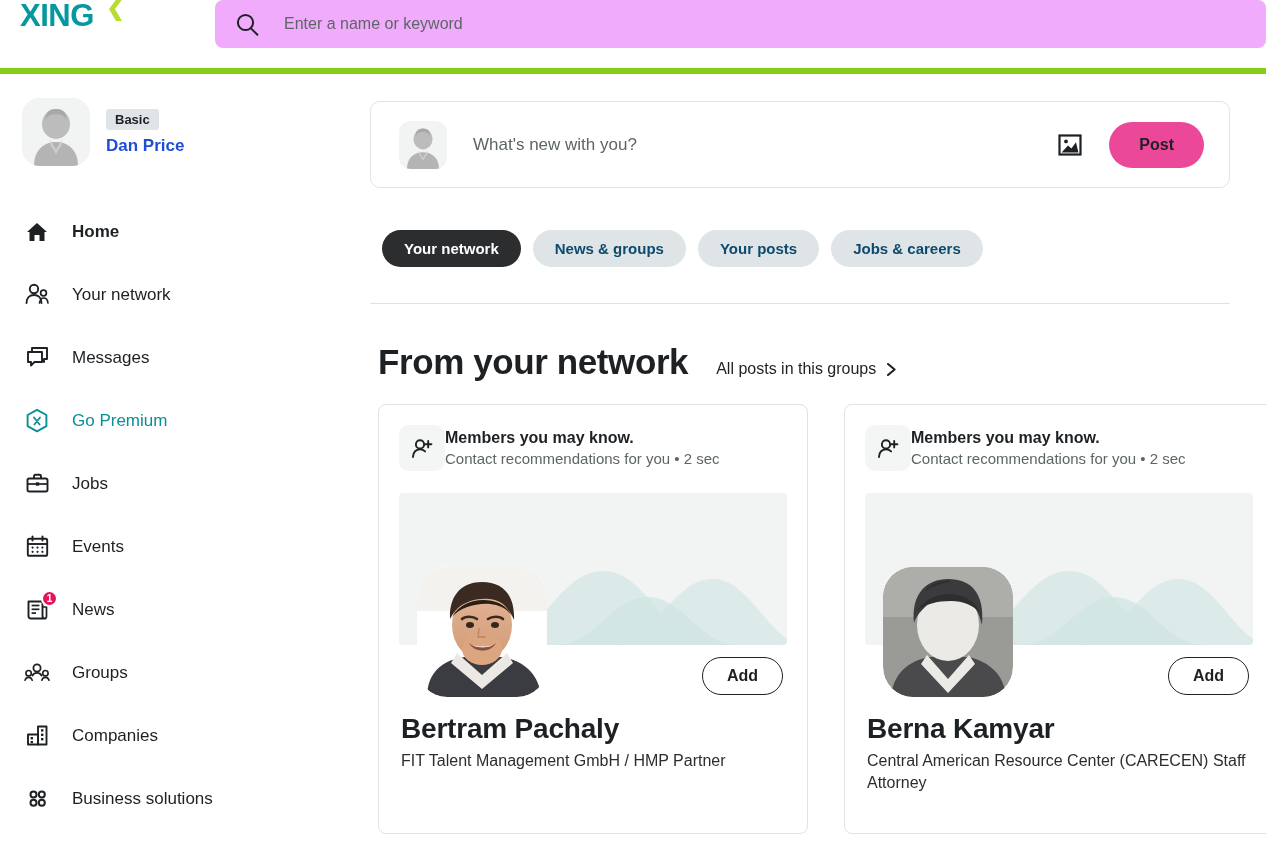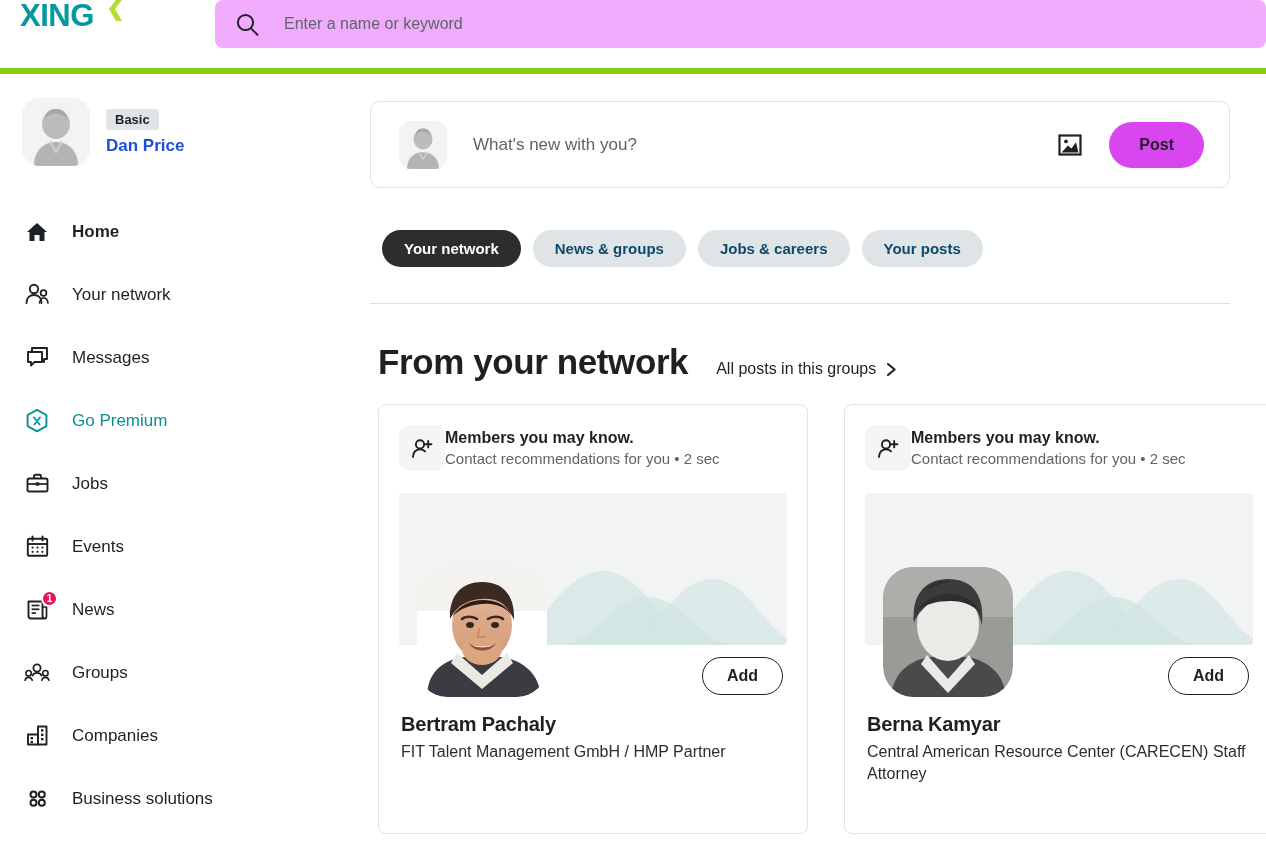--- a/index.html
+++ b/index.html
@@ -172,21 +172,21 @@
     color: #5e6567;
     cursor: text;
   }
   .img-icon-btn {
     width: 34px; height: 34px;
     display: flex; align-items: center; justify-content: center;
     cursor: pointer;
     margin-right: 22px;
   }
   .post-btn {
-    background: #d946ef;
+    background: #ec4899;
     color: #1d2124;
     font-size: 16px;
     font-weight: 700;
     border: none;
     border-radius: 24px;
     padding: 14px 30px;
     cursor: pointer;
     font-family: "Liberation Sans", sans-serif;
   }
 
@@ -295,21 +295,21 @@
     color: #1d2124;
     font-size: 16px;
     font-weight: 700;
     border-radius: 20px;
     padding: 9px 24px;
     cursor: pointer;
     font-family: "Liberation Sans", sans-serif;
   }
   .card-person { margin-top: 18px; padding-left: 2px; }
   .person-name {
-    font-size: 20px;
+    font-size: 28px;
     font-weight: 700;
     color: #1d2124;
     letter-spacing: -0.2px;
   }
   .person-role {
     font-size: 16px;
     color: #2c2d2e;
     margin-top: 5px;
     line-height: 1.38;
   }
@@ -506,22 +506,22 @@
           <circle cx="9" cy="9.4" r="1.9" fill="#1d2124"></circle>
           <path d="M4.6 20.5 L11 13.6 L14.4 16.6 L19 10.2 L21.4 20.5 Z" fill="#1d2124"></path>
         </svg>
       </div>
       <button class="post-btn">Post</button>
     </div>
 
     <div class="tabs">
       <button class="tab active">Your network</button>
       <button class="tab">News &amp; groups</button>
+      <button class="tab">Your posts</button>
       <button class="tab">Jobs &amp; careers</button>
-      <button class="tab">Your posts</button>
     </div>
 
     <div class="section-head">
       <div class="section-title">From your network</div>
       <div class="section-link">
         <span>All posts in this groups</span>
         <span class="chev">
           <svg width="13" height="15" viewBox="0 0 13 15">
             <path d="M3 2 L9.6 7.5 L3 13" fill="none" stroke="#1d2124" stroke-width="2.1" stroke-linecap="round" stroke-linejoin="round"></path>
           </svg>

